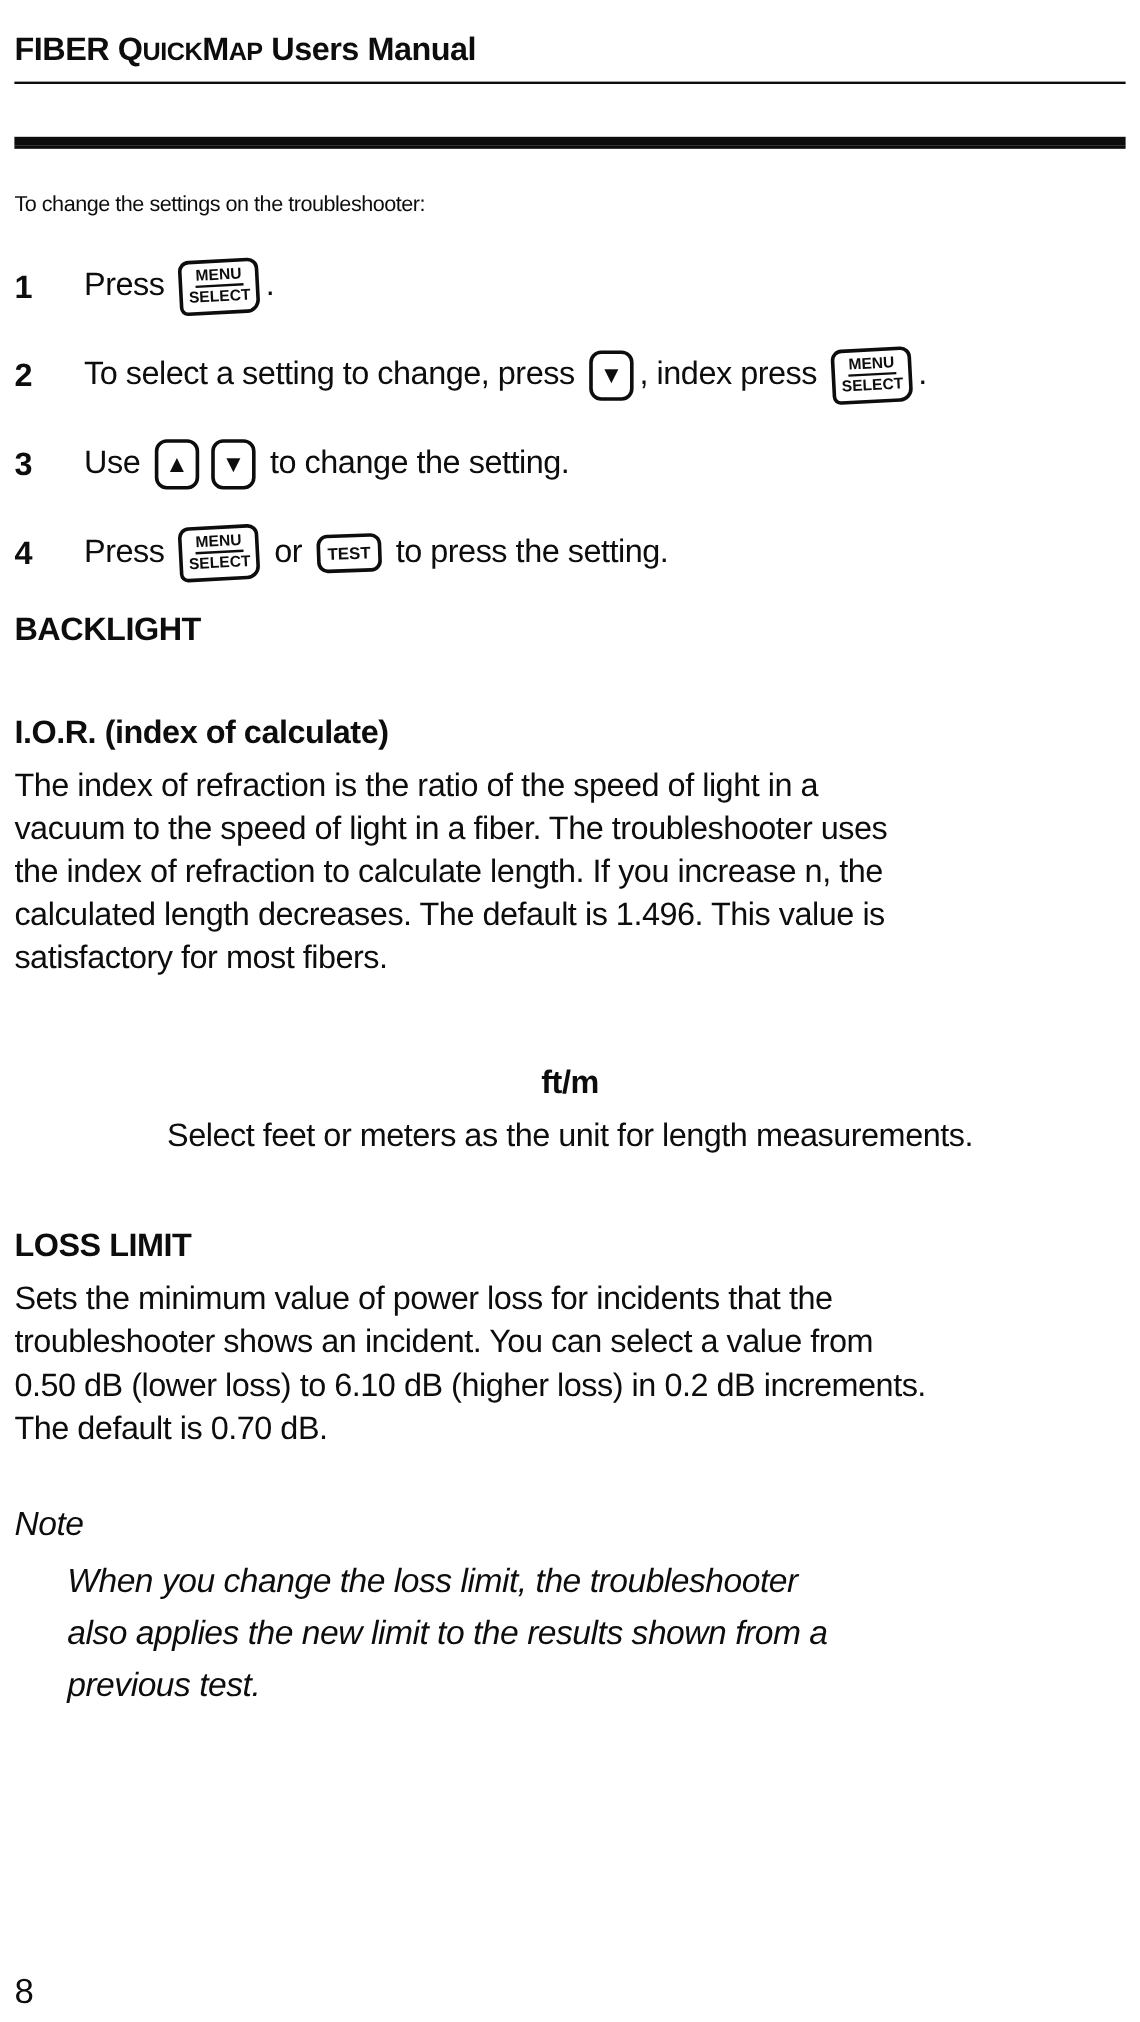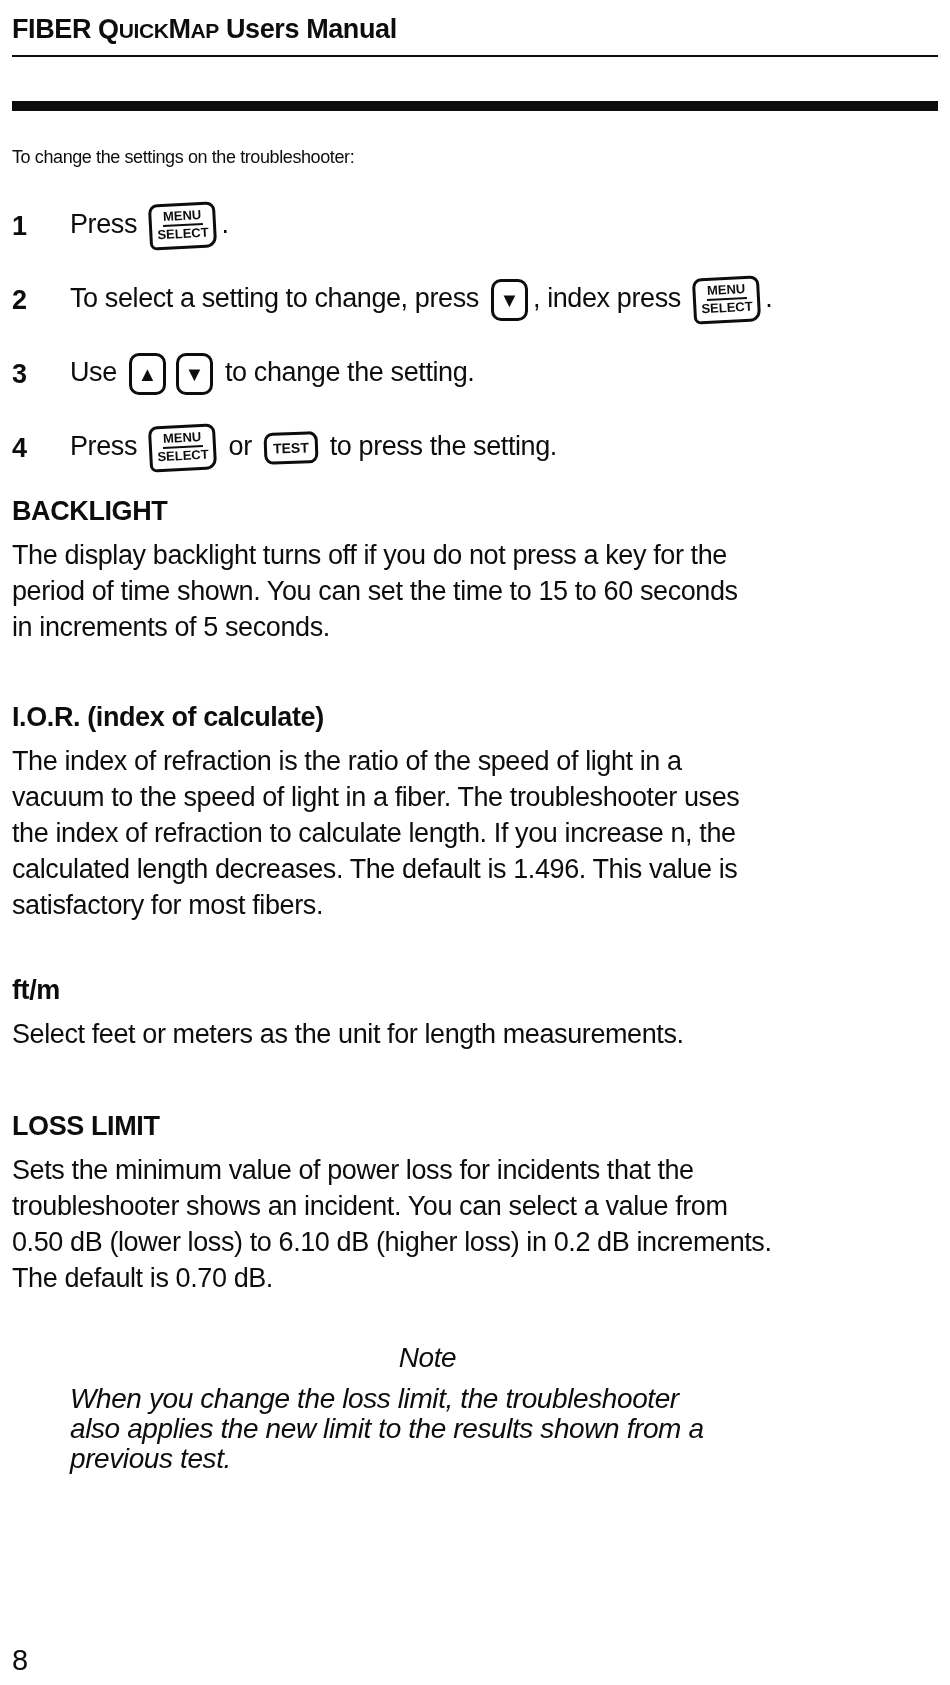--- a/index.html
+++ b/index.html
@@ -1,18 +1,18 @@
 <!DOCTYPE html>
 <html><head>
 <meta charset="utf-8">
 <style>
   html,body{margin:0;padding:0;background:#ffffff;}
   .page{
     width:950px;height:1685px;position:relative;box-sizing:border-box;
-    padding:12px 12px;background:#ffffff;color:#0d0d0d;
+    padding:24px 12px;background:#ffffff;color:#0d0d0d;
     font-family:"Liberation Sans",sans-serif;letter-spacing:-0.4px;overflow:hidden;
   }
   
   .manual-title{font-size:27px;font-weight:bold;line-height:34px;}
   .manual-title .sc{font-size:21px;}
   .rule{background:#0d0d0d;}
   .rule-header{height:2px;margin-top:7px;}
   .rule-thick{height:7px;margin-top:44px;}
   .chapter-title{font-size:46px;font-weight:bold;color:#3c50b1;line-height:51px;margin:2px 0 4px 0;letter-spacing:-1px;}
   .rule-chapter{height:3px;}
@@ -32,26 +32,26 @@
   .key-menuselect .k-bot{padding-top:1px;}
   .key-arrow{width:37px;height:42px;align-items:center;justify-content:center;
        font-size:20px;margin:0 5px;border-radius:10px;}
   .key-test{padding:5px 6px;font-size:14px;font-weight:bold;align-items:center;
        margin:0 5px;transform:rotate(-2deg);}
   
   .section-heading{font-size:27px;font-weight:bold;line-height:28px;margin:0;}
   .section-body{font-size:27px;line-height:36px;white-space:pre-line;margin:12px 0 0 0;}
   .sec-backlight{margin-top:24px;}
   .sec-ior{margin-top:58px;}
-  .sec-ftm{margin-top:53px;}
+  .sec-ftm{margin-top:72px;text-align:center;}
   .sec-loss{margin-top:60px;}
   
   .note{margin-top:44px;}
-  .note-title{font-style:italic;font-size:28px;line-height:36px;text-align:center;padding-right:95px;margin:0;}
-  .note-body{font-style:italic;font-size:28px;line-height:30px;white-space:pre-line;margin:8px 0 0 58px;}
+  .note-title{font-style:italic;font-size:28px;line-height:36px;padding-right:95px;margin:0;}
+  .note-body{font-style:italic;font-size:28px;line-height:43px;white-space:pre-line;margin:8px 0 0 44px;}
   
   .page-num{position:absolute;left:12px;bottom:8px;font-size:29px;}
 </style>
 </head>
 <body>
 
 <div class="page">
 
   <div class="manual-title"><span>FIBER Q</span><span class="sc">UICK</span><span>M</span><span class="sc">AP</span><span> Users Manual</span></div>
   <div class="rule rule-header"></div>
@@ -97,23 +97,20 @@
             <span class="k-bot">SELECT</span>
           </span><span> or </span><span class="key key-test">
             <span>TEST</span>
           </span><span> to press the setting.</span></span>
     </div>
 
   </div>
 
   <div class="sec-backlight">
     <h2 class="section-heading">BACKLIGHT</h2>
-    <p class="section-body">The display backlight turns off if you do not press a key for the
-period of time shown. You can set the time to 15 to 60 seconds
-in increments of 5 seconds.</p>
   </div>
 
   <div class="sec-ior">
     <h2 class="section-heading">I.O.R. (index of calculate)</h2>
     <p class="section-body">The index of refraction is the ratio of the speed of light in a
 vacuum to the speed of light in a fiber. The troubleshooter uses
 the index of refraction to calculate length. If you increase n, the
 calculated length decreases. The default is 1.496. This value is
 satisfactory for most fibers.</p>
   </div>

